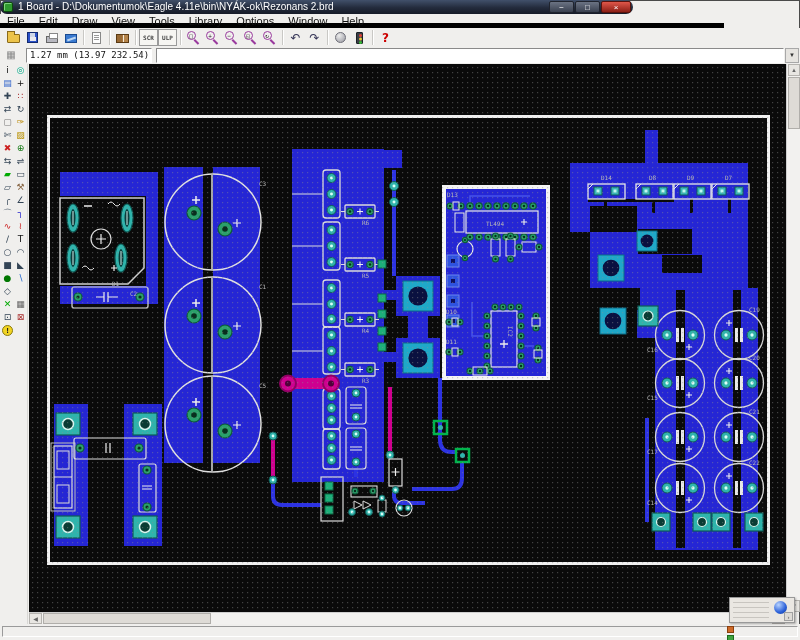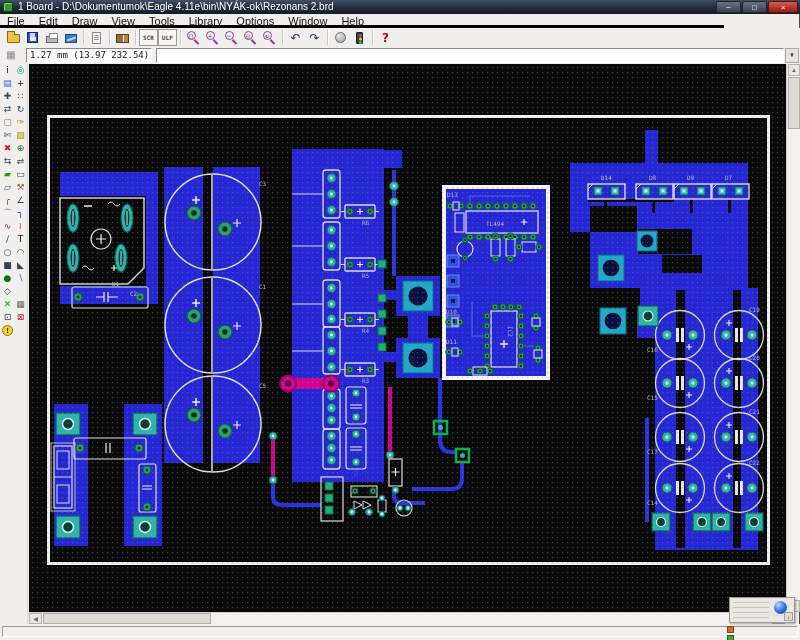--- a/index.html
+++ b/index.html
@@ -1,31 +1,31 @@
 <!DOCTYPE html>
 <html><head>
 <meta charset="utf-8">
 <style>
   html,body{margin:0;padding:0;background:#777;}
   *{box-sizing:border-box;}
   #window{position:relative;width:800px;height:640px;background:#f0efed;overflow:hidden;
     font-family:"Liberation Sans",sans-serif;box-shadow:inset 0 0 0 1px #4a4a4a;}
   
-  .titlebar{position:absolute;left:0;top:0;width:800px;height:14px;
-    background:linear-gradient(180deg,#41506a 0%,#232b3c 55%,#161b28 100%);color:#fff;}
+  .titlebar{position:absolute;left:0;top:0;width:633px;height:14px;
+    background:linear-gradient(180deg,#41506a 0%,#232b3c 55%,#161b28 100%);color:#fff;border-radius:7px;}
   .app-icon{position:absolute;left:3px;top:2px;width:10px;height:10px;background:#2f9a2f;
     border:1px solid #0c4a0c;border-radius:2px;box-shadow:inset 1px 1px 0 #7fd27f;}
   .title-text{position:absolute;left:18px;top:1px;font-size:10px;line-height:12px;white-space:nowrap;}
   .win-btns{position:absolute;right:2px;top:1px;display:flex;gap:1px;}
   .win-btn{width:25px;height:12px;font-size:8px;line-height:11px;text-align:center;color:#fff;
     background:linear-gradient(#6b7383,#3a4150);border:1px solid #20242e;border-radius:2px;}
   .win-btn.close{width:30px;background:linear-gradient(#e0574a,#8c1f16);border-color:#5a120c;}
   
   .menubar{position:absolute;left:0;top:14px;width:724px;height:14px;background:#f0efed;
-    font-size:11px;line-height:14px;border-bottom:3px solid #000000;}
+    font-size:11px;line-height:14px;border-bottom:5px solid #000000;}
   .menu-item{display:inline-block;padding:0 7px;color:#111;}
   
   .toolbar{position:absolute;left:0;top:28px;width:800px;height:19px;background:#f0efed;
     display:flex;align-items:center;padding-left:4px;}
   .tb-btn{width:19px;height:17px;display:flex;align-items:center;justify-content:center;border:1px solid transparent;}
   .tb-glyph{font-size:12px;line-height:14px;font-family:"DejaVu Sans",sans-serif;}
   .tb-sep{width:1px;height:15px;background:#c9c8c5;margin:0 3px;box-shadow:1px 0 0 #fff;}
   .tb-badge{border:1px solid #9a9a9a;background:#f6f5f2;}
   .tb-badge span{font:bold 6px/8px "DejaVu Sans Mono",monospace;color:#444;padding:0 1px;}
   .mag{position:relative;width:14px;height:14px;display:inline-block;}

